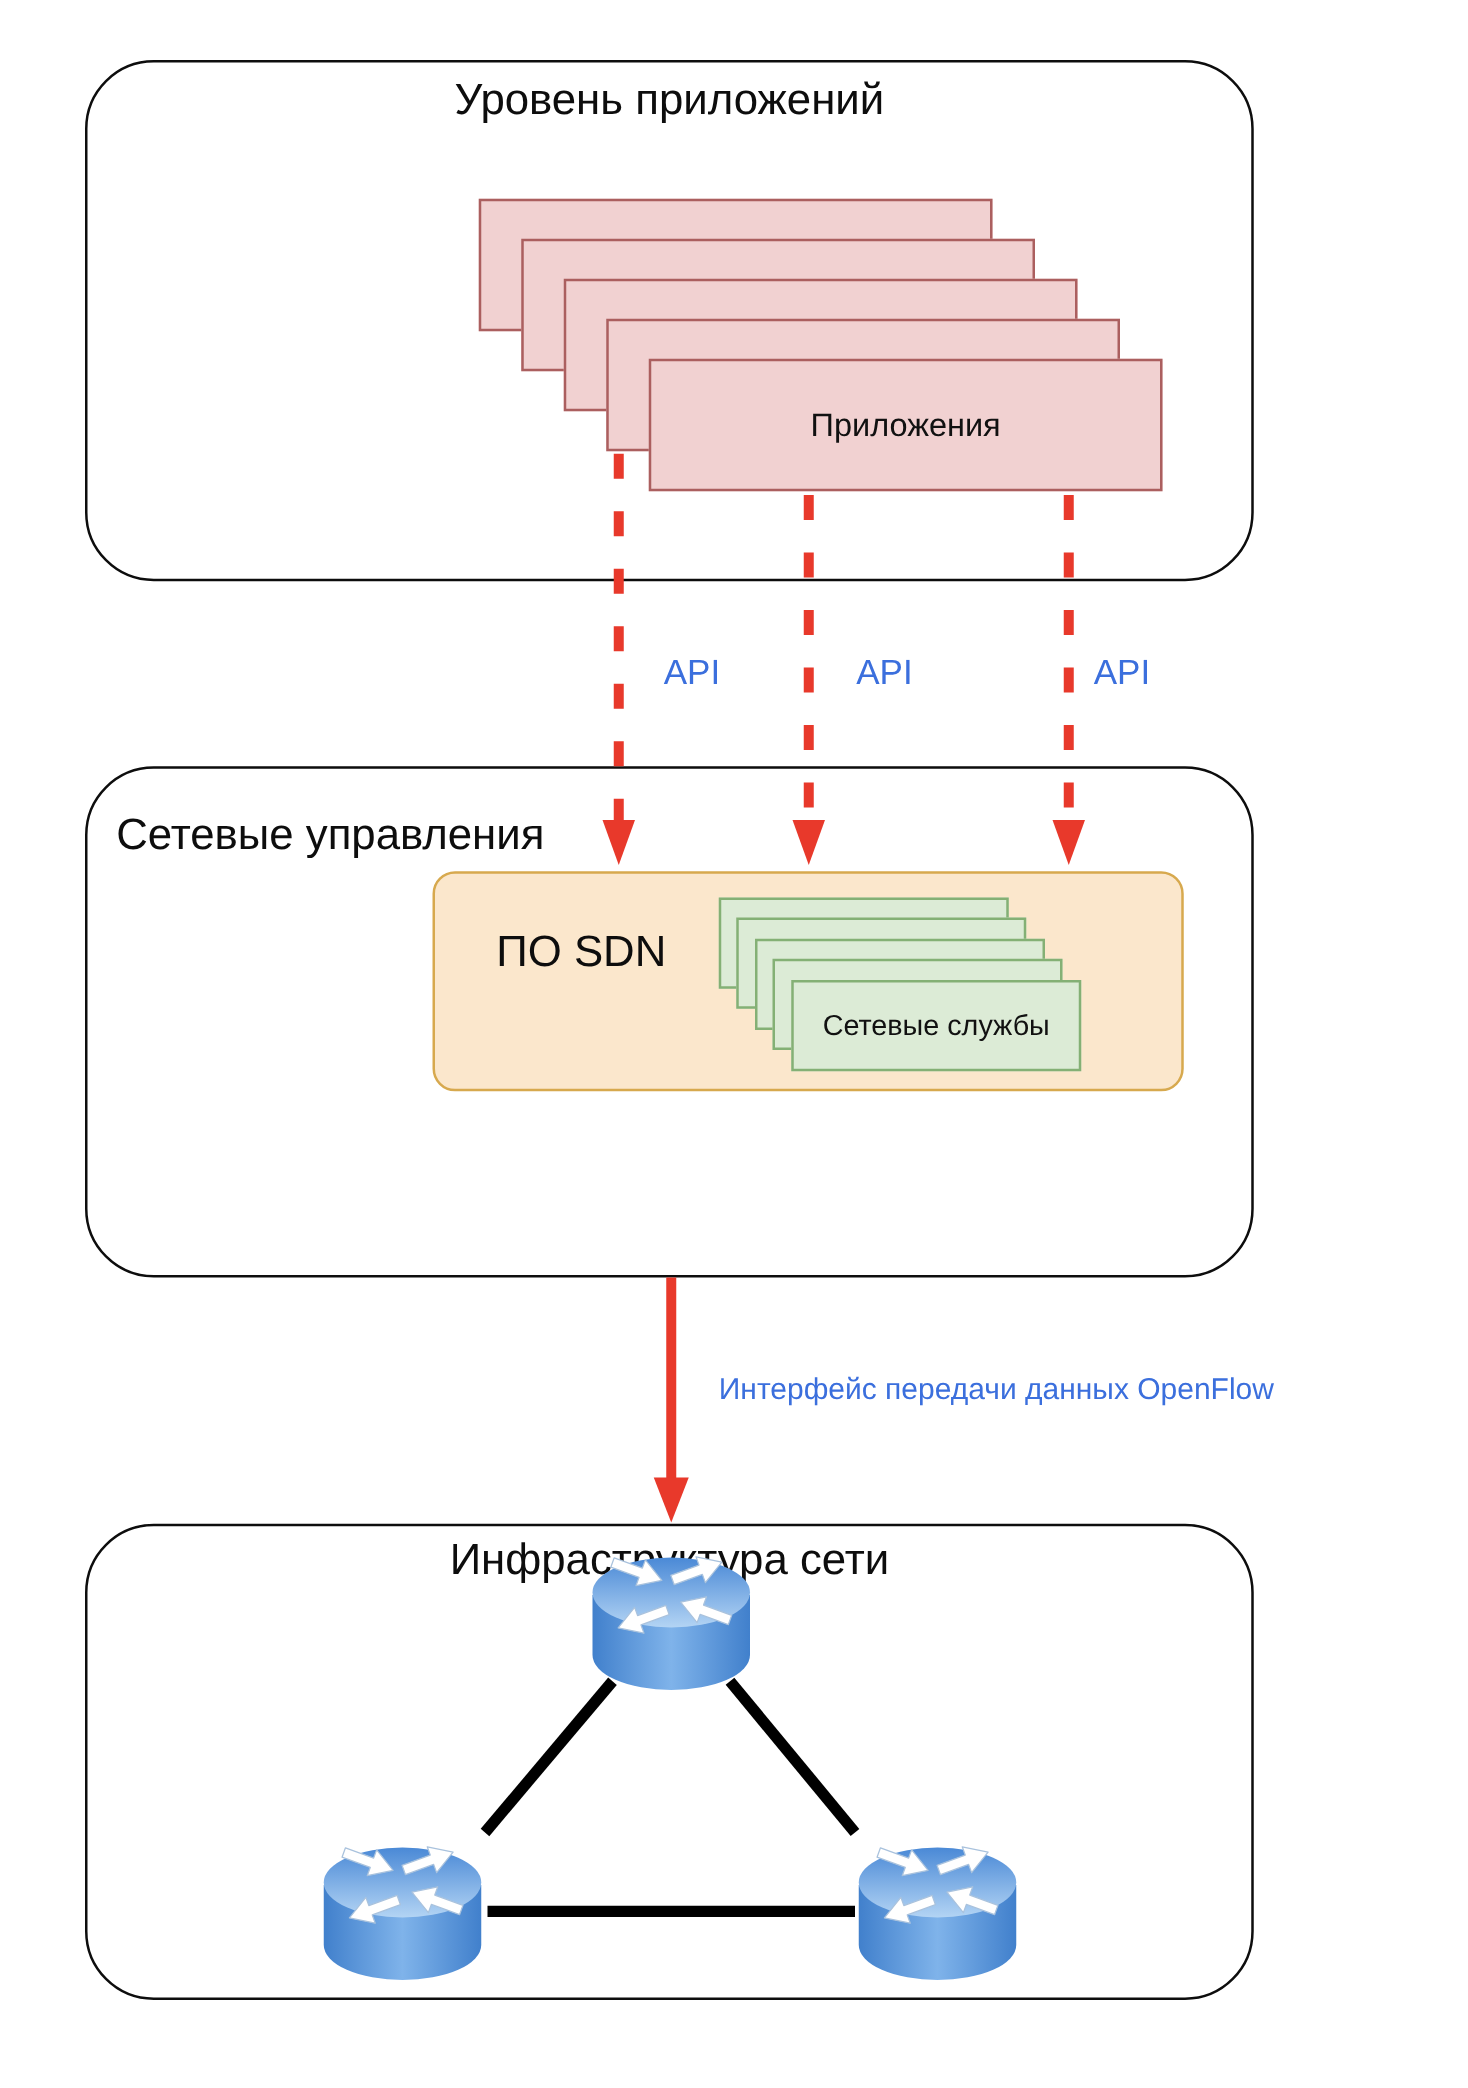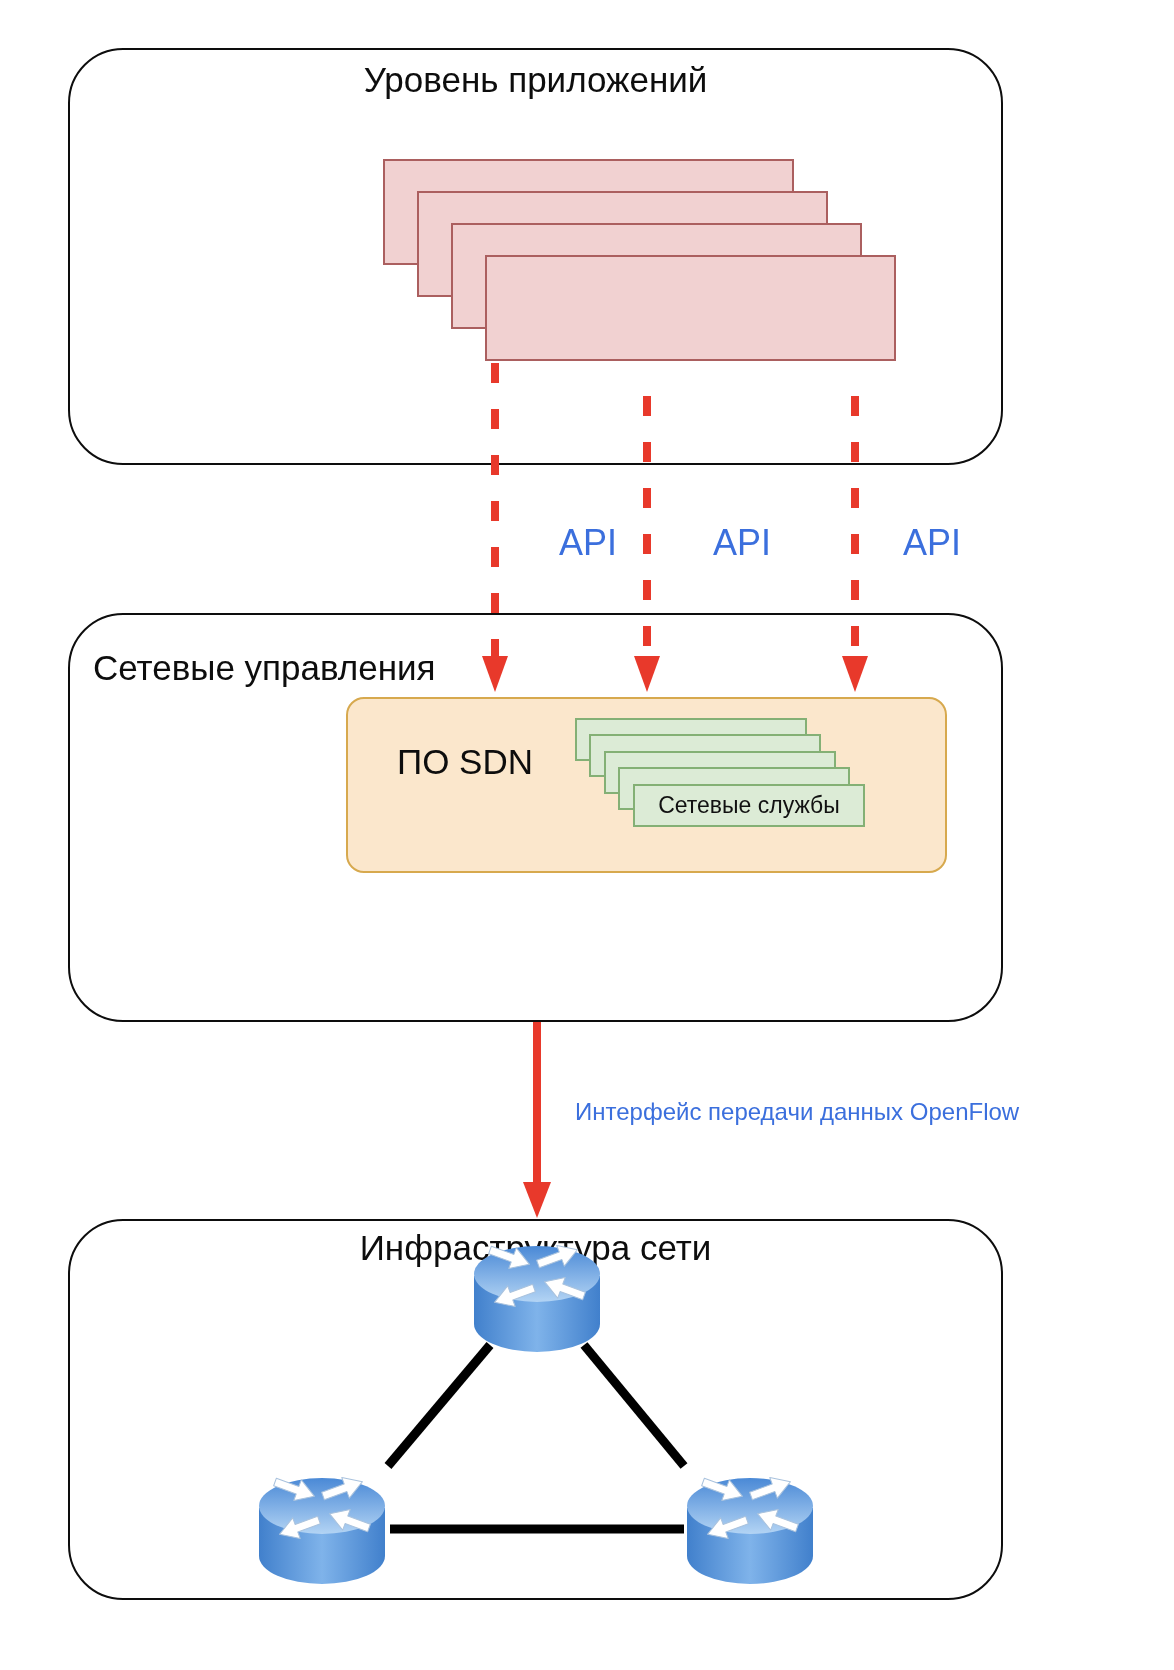--- a/index.html
+++ b/index.html
@@ -23,48 +23,51 @@
     box-sizing:border-box;
   }
   .section-title{
     position:absolute;font-size:35px;line-height:1.15;color:var(--ink);white-space:nowrap;
   }
   .centered{text-align:center;}
   .card{position:absolute;border:2px solid;box-sizing:border-box;
         display:flex;align-items:center;justify-content:center;}
   .app-card{width:411px;height:106px;background:var(--pink-fill);border-color:var(--pink-border);}
   .app-card .card-label{font-size:26px;color:#111;}
-  .svc-card{width:232px;height:43px;background:var(--green-fill);border-color:var(--green-border);align-items:center;}
+  .svc-card{width:232px;height:73px;background:var(--green-fill);border-color:var(--green-border);align-items:center;}
   .svc-card .card-label{font-size:23px;color:#111;}
   .sdn-box{
     position:absolute;left:346px;top:697px;width:601px;height:176px;
     background:var(--orange-fill);border:2px solid var(--orange-border);
     border-radius:18px;box-sizing:border-box;
   }
   .sdn-label{position:absolute;left:397px;top:742px;font-size:35px;color:var(--ink);}
-  .api-label{position:absolute;font-size:36px;color:var(--blue-accent);white-space:nowrap;margin-left:28px;}
+  .api-label{position:absolute;font-size:28px;color:var(--blue-accent);white-space:nowrap;}
   .openflow-label{position:absolute;left:575px;top:1098px;font-size:24px;color:var(--blue-accent);white-space:nowrap;}
   .overlay{position:absolute;left:0;top:0;width:1174px;height:1670px;pointer-events:none;}
   .dash-line{stroke:var(--red-accent);stroke-width:8;stroke-dasharray:20 26;}
   .solid-line{stroke:var(--red-accent);stroke-width:8;}
   .arrow-head{fill:var(--red-accent);}
   .net-link{stroke:#000;stroke-width:9;}
 </style>
 </head>
 <body>
 
 <div class="canvas">
 
   <div class="section-box" style="left:68px;top:48px;width:935px;height:417px;"></div>
   <div class="section-title centered" style="left:68px;top:60px;width:935px;">Уровень приложений</div>
 
   <div class="card app-card" style="left:383px;top:159px;"></div>
   <div class="card app-card" style="left:417px;top:191px;"></div>
   <div class="card app-card" style="left:451px;top:223px;"></div>
   <div class="card app-card" style="left:485px;top:255px;"></div>
+  <div class="card app-card" style="left:519px;top:287px;">
+    <span class="card-label">Приложения</span>
+  </div>
 
   <div class="section-box" style="left:68px;top:613px;width:935px;height:409px;"></div>
   <div class="section-title" style="left:93px;top:648px;">Сетевые управления</div>
 
   <div class="sdn-box"></div>
   <div class="sdn-label">ПО SDN</div>
 
   <div class="card svc-card" style="left:575px;top:718px;"></div>
   <div class="card svc-card" style="left:589px;top:734px;"></div>
   <div class="card svc-card" style="left:604px;top:751px;"></div>

